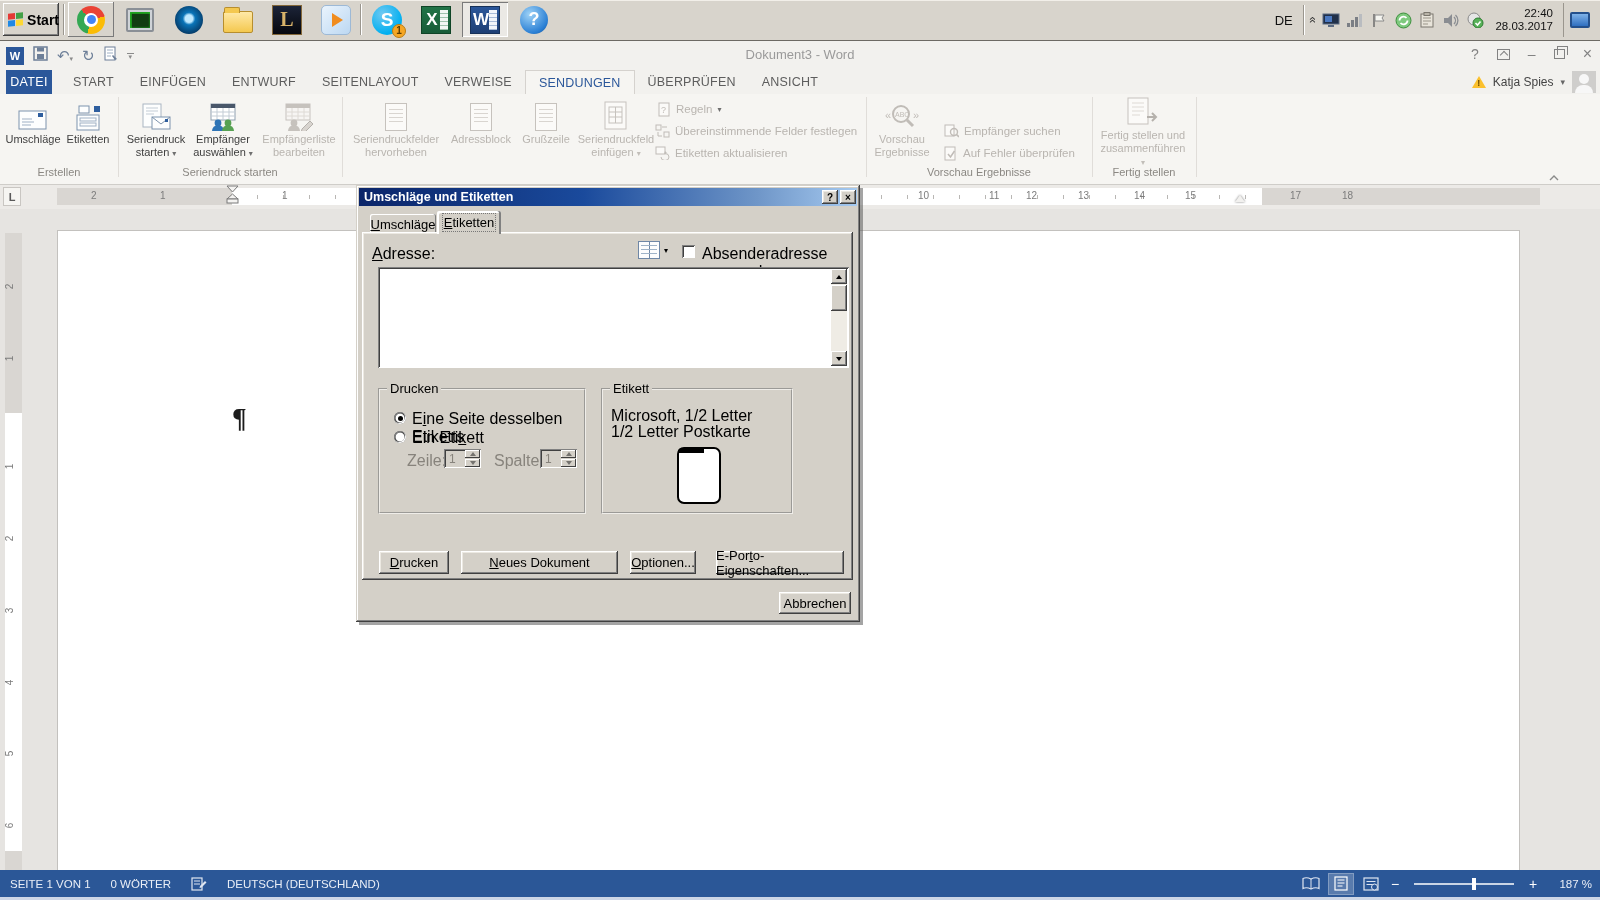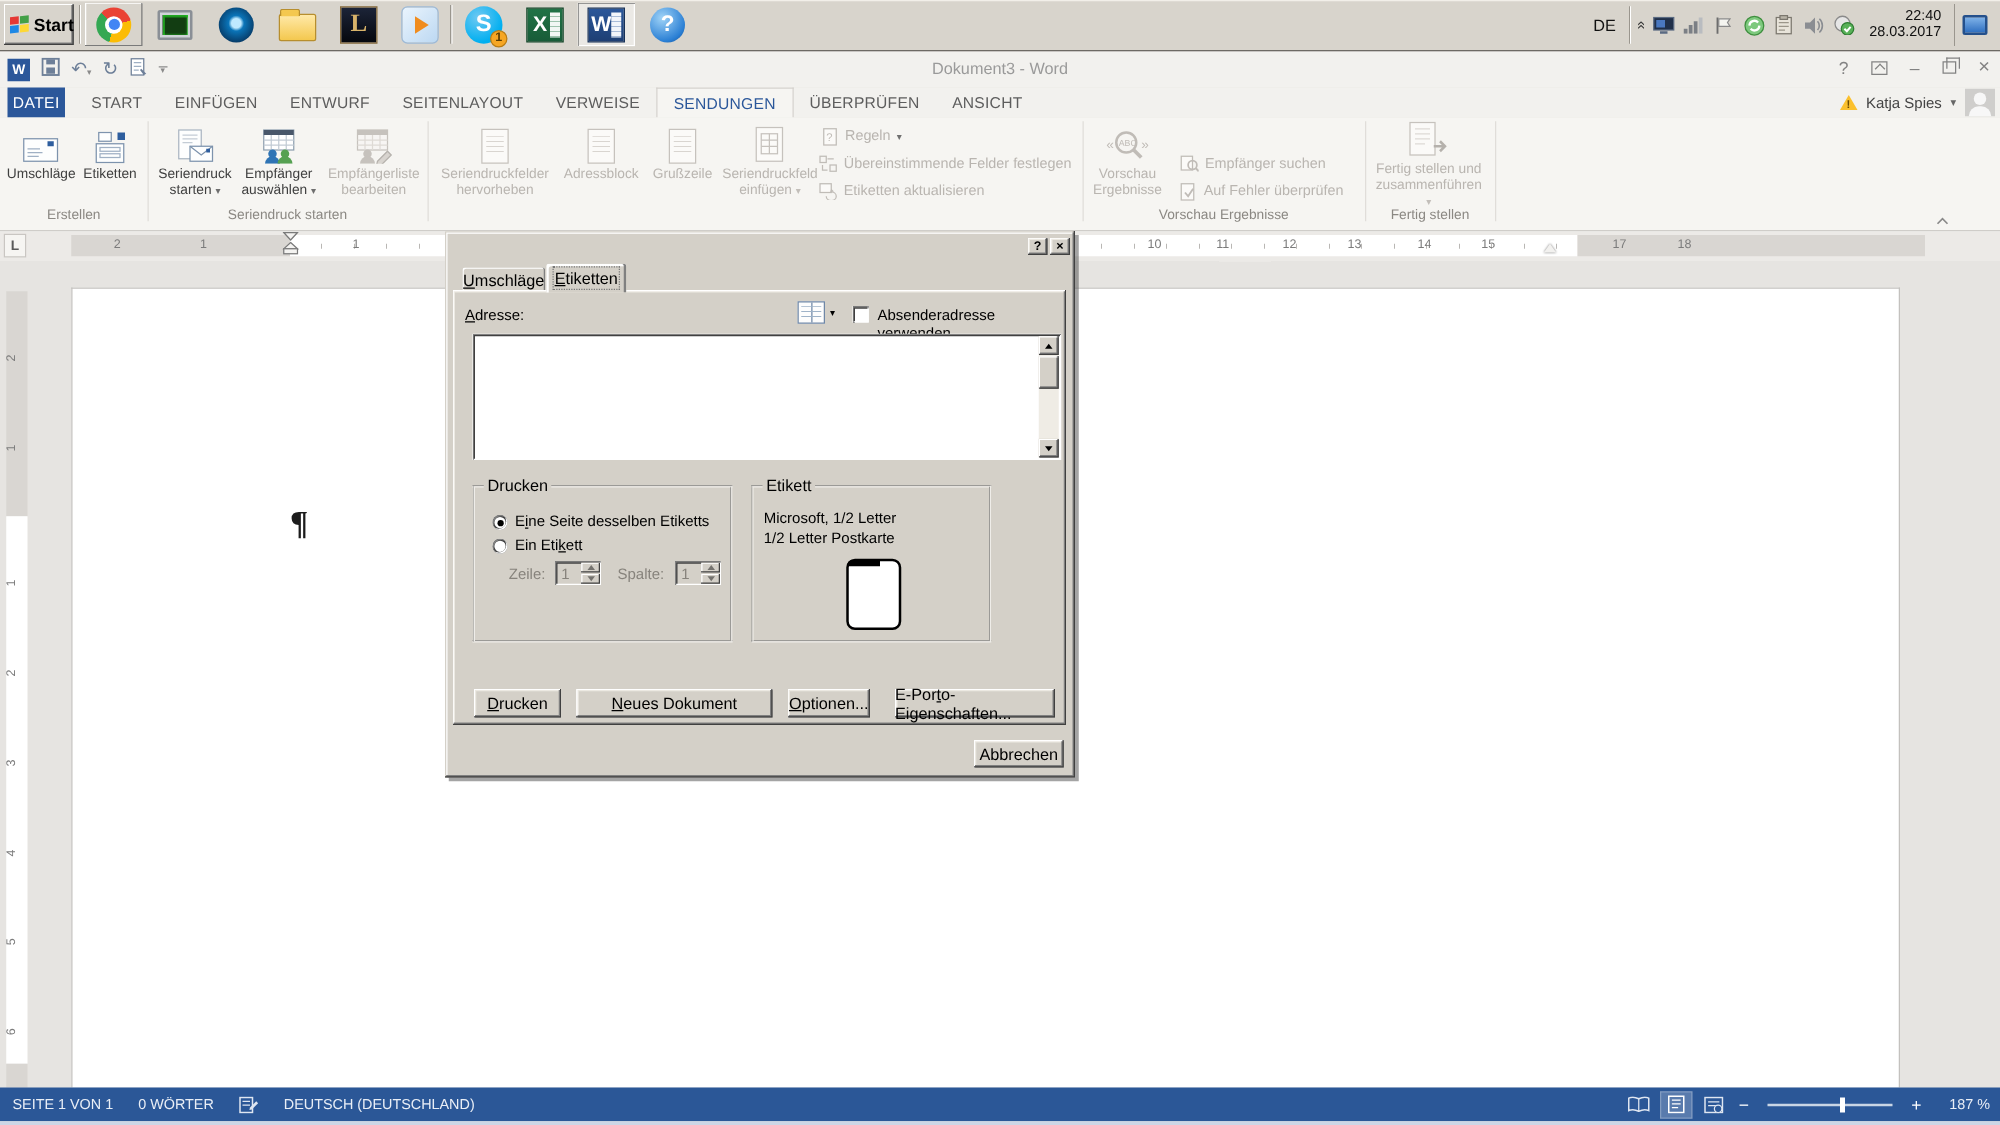--- a/index.html
+++ b/index.html
@@ -136,21 +136,21 @@
   .dtitle { position:absolute; left:3px; top:3px; right:3px; height:18px; display:flex; align-items:center;
             background:linear-gradient(90deg,#0b2569 0%, #1a4a9c 45%, #6f96c8 80%, #a6caf0 100%); color:#fff; font-weight:bold; font-size:12.5px; padding-left:5px; }
   .dctl { position:absolute; top:5px; width:16px; height:14px; display:flex; align-items:center; justify-content:center; font-size:10px; font-weight:bold; color:#000; }
   .u { text-decoration:underline; }
   .xtab { position:absolute; font-size:13px; display:flex; align-items:center; justify-content:center;
           background:#d4d0c8; box-shadow: inset -1px 0 #808080, inset 1px 1px #fff; border-radius:2px 2px 0 0; }
   .xtab.active { box-shadow: inset -2px 0 #808080, inset 2px 2px #fff; z-index:3; }
   .xtab.active .tlbl { outline:1px dotted #777; outline-offset:1px; }
   .dpanel { position:absolute; left:6px; top:47px; width:491px; height:348px; background:#d4d0c8;
             box-shadow: inset -1px -1px #404040, inset 1px 1px #fff, inset -2px -2px #808080, inset 2px 2px #ece9e2; z-index:2; }
-  .dlabel { position:absolute; font-size:12px; }
+  .dlabel { position:absolute; font-size:16px; }
   .abook-btn { position:absolute; display:flex; align-items:center; gap:4px; }
   .abook { width:22px; height:18px; background:#fdfdfd; border:1px solid #6f87a6; position:relative; }
   .abook::before { content:""; position:absolute; left:10px; top:0; bottom:0; width:1px; background:#6f87a6; }
   .abook::after { content:""; position:absolute; left:2px; top:3px; right:2px; height:11px;
         background:repeating-linear-gradient(#9fb3c8 0 1px, transparent 1px 4px); }
   .chk { position:absolute; width:13px; height:13px; background:#fff; box-shadow: inset 1px 1px #808080, inset -1px -1px #fff, inset 2px 2px #404040; }
   .dtextarea { position:absolute; left:16px; top:82px; width:471px; height:101px; background:#fff;
                box-shadow: inset 1px 1px #808080, inset -1px -1px #fff, inset 2px 2px #404040; }
   .vscroll { position:absolute; right:2px; top:2px; bottom:2px; width:16px; background:#efece5; }
   .sbtn { position:absolute; left:0; width:16px; height:15px; background:#d4d0c8; box-shadow: inset -1px -1px #404040, inset 1px 1px #fff, inset -2px -2px #808080; display:flex; align-items:center; justify-content:center; }
@@ -528,21 +528,21 @@
   <div class="rulerrow">
     <div class="tabselector">L</div>
     <div class="hruler" style="left:57px;width:175px">
       <span class="hrlabel" style="left:34px">2</span>
       <span class="hrlabel" style="left:103px">1</span>
     </div>
     <div class="hruler white" style="left:232px;width:1030px">
       <span class="hticks" style="left:0;width:1030px"></span>
       <span class="hrlabel" style="left:50px">1</span>
       <span class="hrlabel" style="left:686px">10</span>
-      <span class="hrlabel" style="left:741px">11</span>
+      <span class="hrlabel" style="left:757px">11</span>
       <span class="hrlabel" style="left:794px">12</span>
       <span class="hrlabel" style="left:846px">13</span>
       <span class="hrlabel" style="left:902px">14</span>
       <span class="hrlabel" style="left:953px">15</span>
     </div>
     <div class="hruler" style="left:1262px;width:278px">
       <span class="hrlabel" style="left:28px">17</span>
       <span class="hrlabel" style="left:80px">18</span>
     </div>
     <div class="indent-marker">
@@ -570,20 +570,23 @@
         <span class="vrlabel" style="top:407px">6</span>
       </div>
       <div style="position:absolute;left:0;top:639px;width:17px;height:22px;background:#d9d6d2"></div>
     </div>
     <div class="page">
       <span class="pilcrow">¶</span>
     </div>
   </div>
 
   <div class="dialog">
+    <div class="dtitle">
+        <span>Umschläge und Etiketten</span>
+      </div>
     <div class="dctl r3d" style="right:22px">?</div>
     <div class="dctl r3d" style="right:4px">×</div>
 
     <div class="xtab" style="left:14px;top:29px;width:66px;height:20px;z-index:1">
       <span class="tlbl"><span></span><span class="u">U</span><span>mschläge</span></span>
     </div>
     <div class="xtab active" style="left:81px;top:26px;width:64px;height:23px">
       <span class="tlbl"><span></span><span class="u">E</span><span>tiketten</span></span>
     </div>
 

